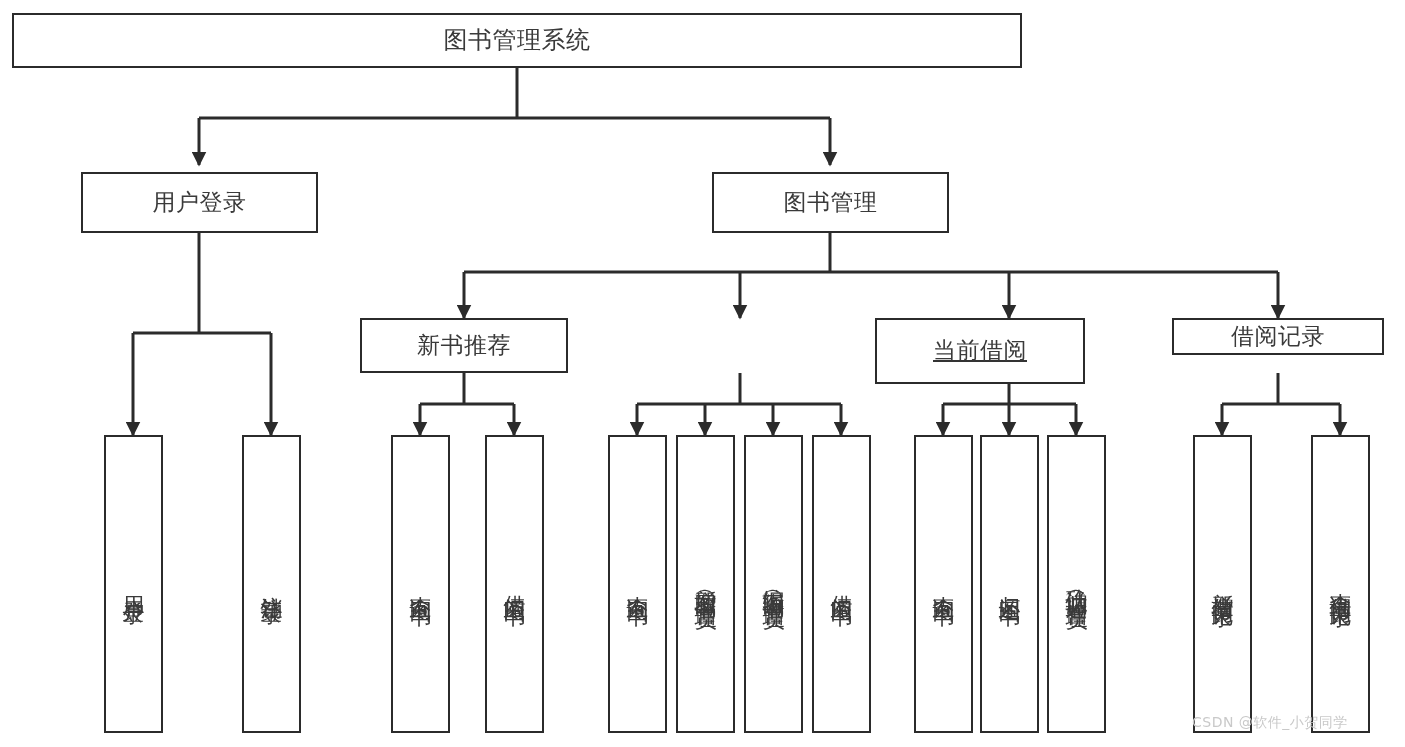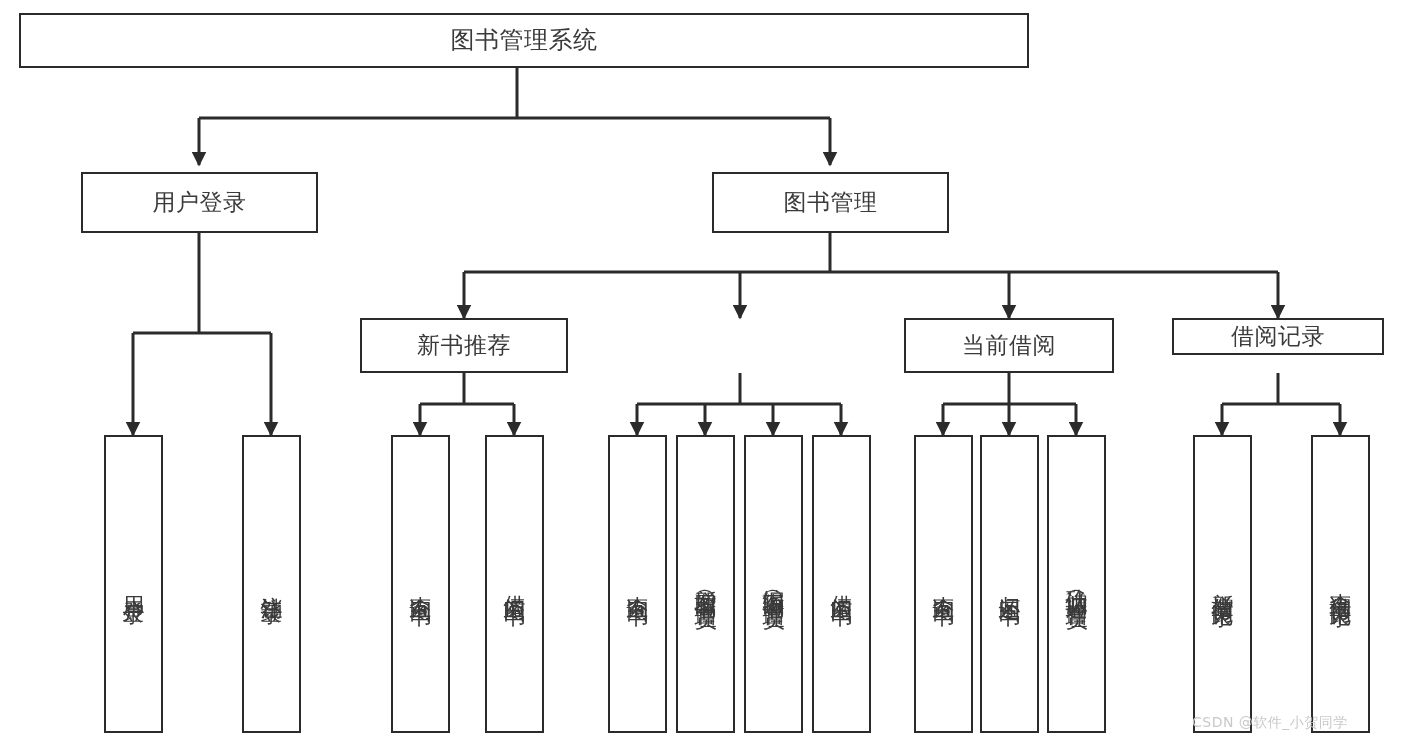--- a/index.html
+++ b/index.html
@@ -113,35 +113,35 @@
       <path d="M 1009 404 L 1009 435" marker-end="url(#arrow)"></path>
       <path d="M 1076 404 L 1076 435" marker-end="url(#arrow)"></path>
 
       <path d="M 1278 373 L 1278 404"></path>
       <path d="M 1222 404 L 1340 404"></path>
       <path d="M 1222 404 L 1222 435" marker-end="url(#arrow)"></path>
       <path d="M 1340 404 L 1340 435" marker-end="url(#arrow)"></path>
     </g>
   </svg>
 
-  <div class="node h root" style="left:12px;top:13px;width:1010px;height:55px;margin-left:7px;">
+  <div class="node h root" style="left:12px;top:13px;width:1010px;height:55px;">
     <span class="lbl">图书管理系统</span>
   </div>
 
   <div class="node h" style="left:81px;top:172px;width:237px;height:61px;">
     <span class="lbl">用户登录</span>
   </div>
   <div class="node h" style="left:712px;top:172px;width:237px;height:61px;">
     <span class="lbl">图书管理</span>
   </div>
 
   <div class="node h" style="left:360px;top:318px;width:208px;height:55px;">
     <span class="lbl">新书推荐</span>
   </div>
-  <div class="node h" style="left:904px;top:318px;width:210px;height:55px;">
+  <div class="node h" style="left:875px;top:318px;width:210px;height:66px;text-decoration:underline;">
     <span class="lbl">当前借阅</span>
   </div>
   <div class="node h" style="left:1172px;top:318px;width:212px;height:37px;">
     <span class="lbl">借阅记录</span>
   </div>
 
   <div class="node v" style="left:104px;top:435px;width:59px;height:298px;">
     <span class="lbl">用户登录</span>
   </div>
   <div class="node v" style="left:242px;top:435px;width:59px;height:298px;">

